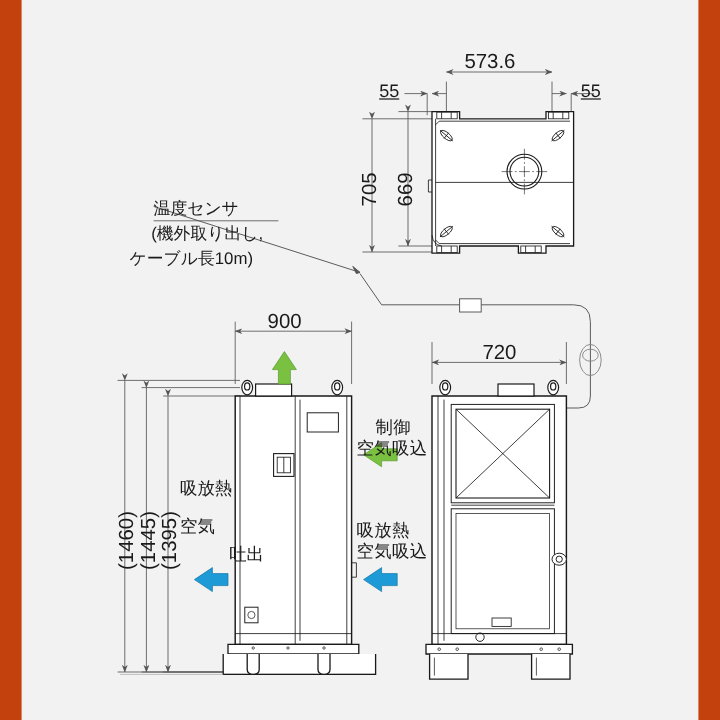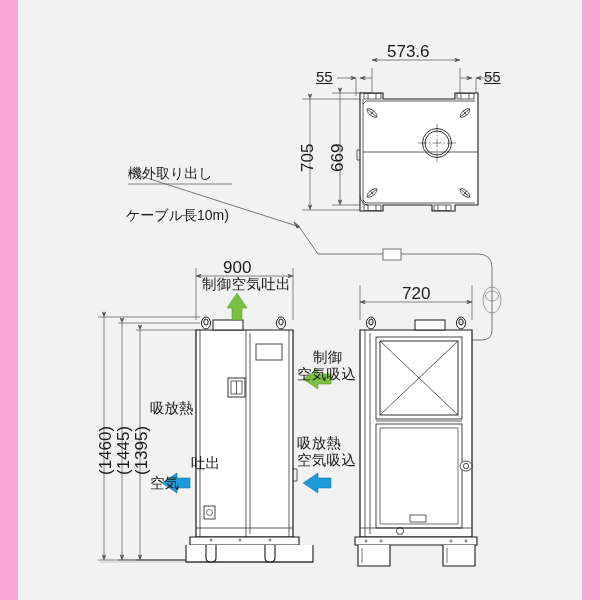--- a/index.html
+++ b/index.html
@@ -4,21 +4,21 @@
 <style>
   html, body {
     margin: 0;
     padding: 0;
     background: #ffffff;
   }
   #page {
     position: relative;
     width: 600px;
     height: 600px;
-    background: #f9a8d4;
+    background: #c2410c;
     font-family: "Liberation Sans", sans-serif;
     overflow: hidden;
   }
   #canvas {
     position: absolute;
     left: 18px;
     top: 0px;
     width: 564px;
     height: 600px;
     background: #f2f2f2;
@@ -285,32 +285,32 @@
       <line x1="128" y1="184" x2="232" y2="184"></line>
     </g>
   </svg>
 
   <div class="lbl dim-num" style="left:387px; top:42px;">573.6</div>
   <div class="lbl dim-small" style="left:316px; top:68px;">55</div>
   <div class="lbl dim-small" style="left:484px; top:68px;">55</div>
   <div class="lbl vert" style="left:298px; top:172px;">705</div>
   <div class="lbl vert" style="left:328px; top:172px;">669</div>
 
-  <div class="lbl jp-note" style="left:128px; top:165px;">機外取り出し</div>
-  <div class="lbl jp-note" style="left:126px; top:207px;text-align:center;">ケーブル長10m)</div>
+  <div class="lbl jp-note" style="left:128px; top:165px;">温度センサ</div>
+  <div class="lbl jp-note" style="left:126px; top:186px;">(機外取り出し,</div>
+  <div class="lbl jp-note" style="left:108px; top:207px;text-align:center;">ケーブル長10m)</div>
 
   <div class="lbl dim-num" style="left:223px; top:258px;">900</div>
-  <div class="lbl jp" style="left:202px; top:276px;">制御空気吐出</div>
 
   <div class="lbl vert" style="left:96px; top:475px;">(1460)</div>
   <div class="lbl vert" style="left:114px; top:475px;">(1445)</div>
   <div class="lbl vert" style="left:132px; top:475px;">(1395)</div>
 
   <div class="lbl vert-jp" style="left:150px; top:400px;">吸放熱</div>
-  <div class="lbl vert-jp" style="left:150px; top:431px;margin-top:44px;">空気</div>
+  <div class="lbl vert-jp" style="left:150px; top:431px;">空気</div>
   <div class="lbl vert-jp" style="left:150px; top:455px;padding-left:41px;">吐出</div>
 
   <div class="lbl jp" style="left:313px; top:349px;">制御</div>
   <div class="lbl jp" style="left:297px; top:366px;">空気吸込</div>
 
   <div class="lbl jp" style="left:297px; top:435px;">吸放熱</div>
   <div class="lbl jp" style="left:297px; top:452px;">空気吸込</div>
 
   <div class="lbl dim-num" style="left:402px; top:284px;text-align:center;">720</div>
 </div>

